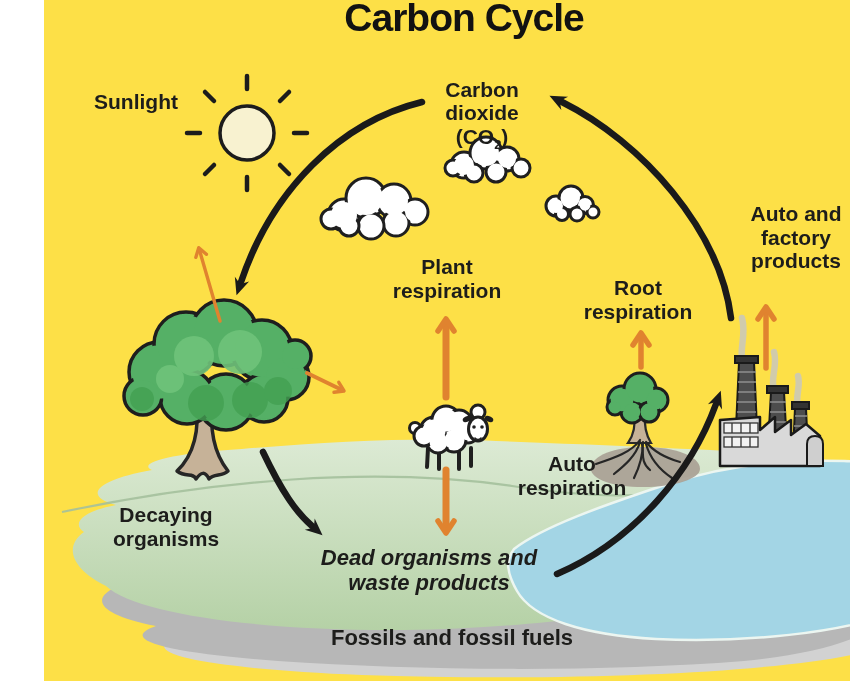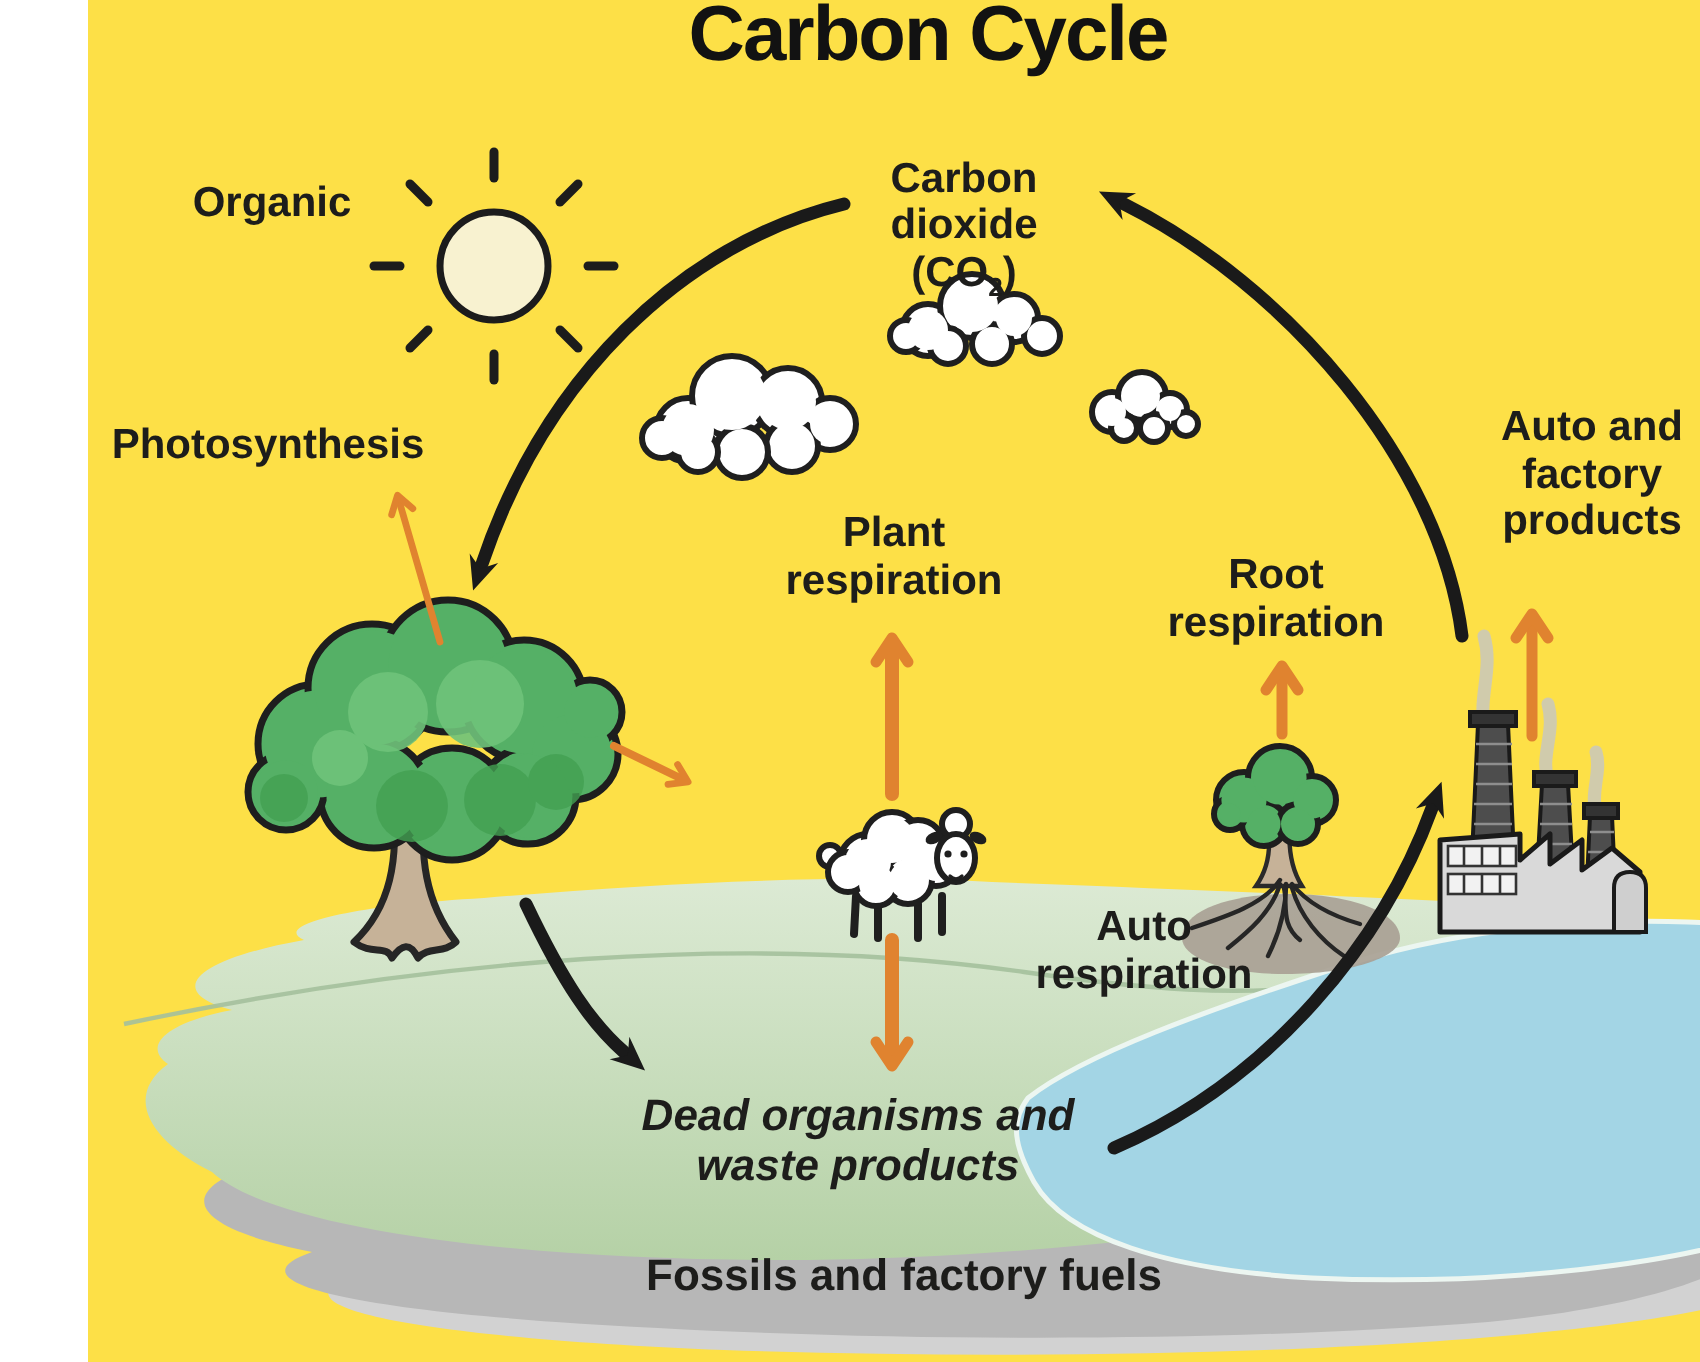--- a/index.html
+++ b/index.html
@@ -261,23 +261,22 @@
     <line x1="263" y1="373" x2="296" y2="389" stroke-width="4" marker-end="url(#mOrangeSmall)"></line>
     <line x1="402" y1="397" x2="402" y2="325" stroke-width="7" marker-end="url(#mOrangeBig)"></line>
     <line x1="402" y1="470" x2="402" y2="527" stroke-width="7" marker-end="url(#mOrangeBig)"></line>
     <line x1="597" y1="367" x2="597" y2="339" stroke-width="5.5" marker-end="url(#mOrangeBig)"></line>
     <line x1="722" y1="368" x2="722" y2="313" stroke-width="5.5" marker-end="url(#mOrangeBig)"></line>
   </g>
 </svg>
 
 <div class="title" style="left:420px;">Carbon Cycle</div>
 
-<div class="label" style="left:92px;top:90px;">Organic</div>
-
-<div class="label" style="left:90px;top:211px;">Photosynthesis</div>
+<div class="label" style="left:92px;top:90px;">Sunlight</div>
+
 
 <div class="label" style="left:438px;top:54px;">
   <span>Carbon
 dioxide</span>
   <div><span>(CO</span><sub>2</sub><span>)</span></div>
 </div>
 
 <div class="label" style="left:403px;top:255px;">Plant
 respiration</div>
 
@@ -285,19 +284,21 @@
 respiration</div>
 
 <div class="label" style="left:752px;top:202px;">Auto and
 factory
 products</div>
 
 
 <div class="label" style="left:528px;top:452px;">Auto
 respiration</div>
 
+<div class="label" style="left:122px;top:503px;">Decaying
+organisms</div>
 
 <div class="label big" style="left:385px;top:546px;font-style:italic;">Dead organisms and
 waste products</div>
 
-<div class="label big" style="left:408px;top:626px;">Fossils and factory fuels</div>
+<div class="label big" style="left:408px;top:626px;">Fossils and fossil fuels</div>
 
 </div>
 
 </body></html>

